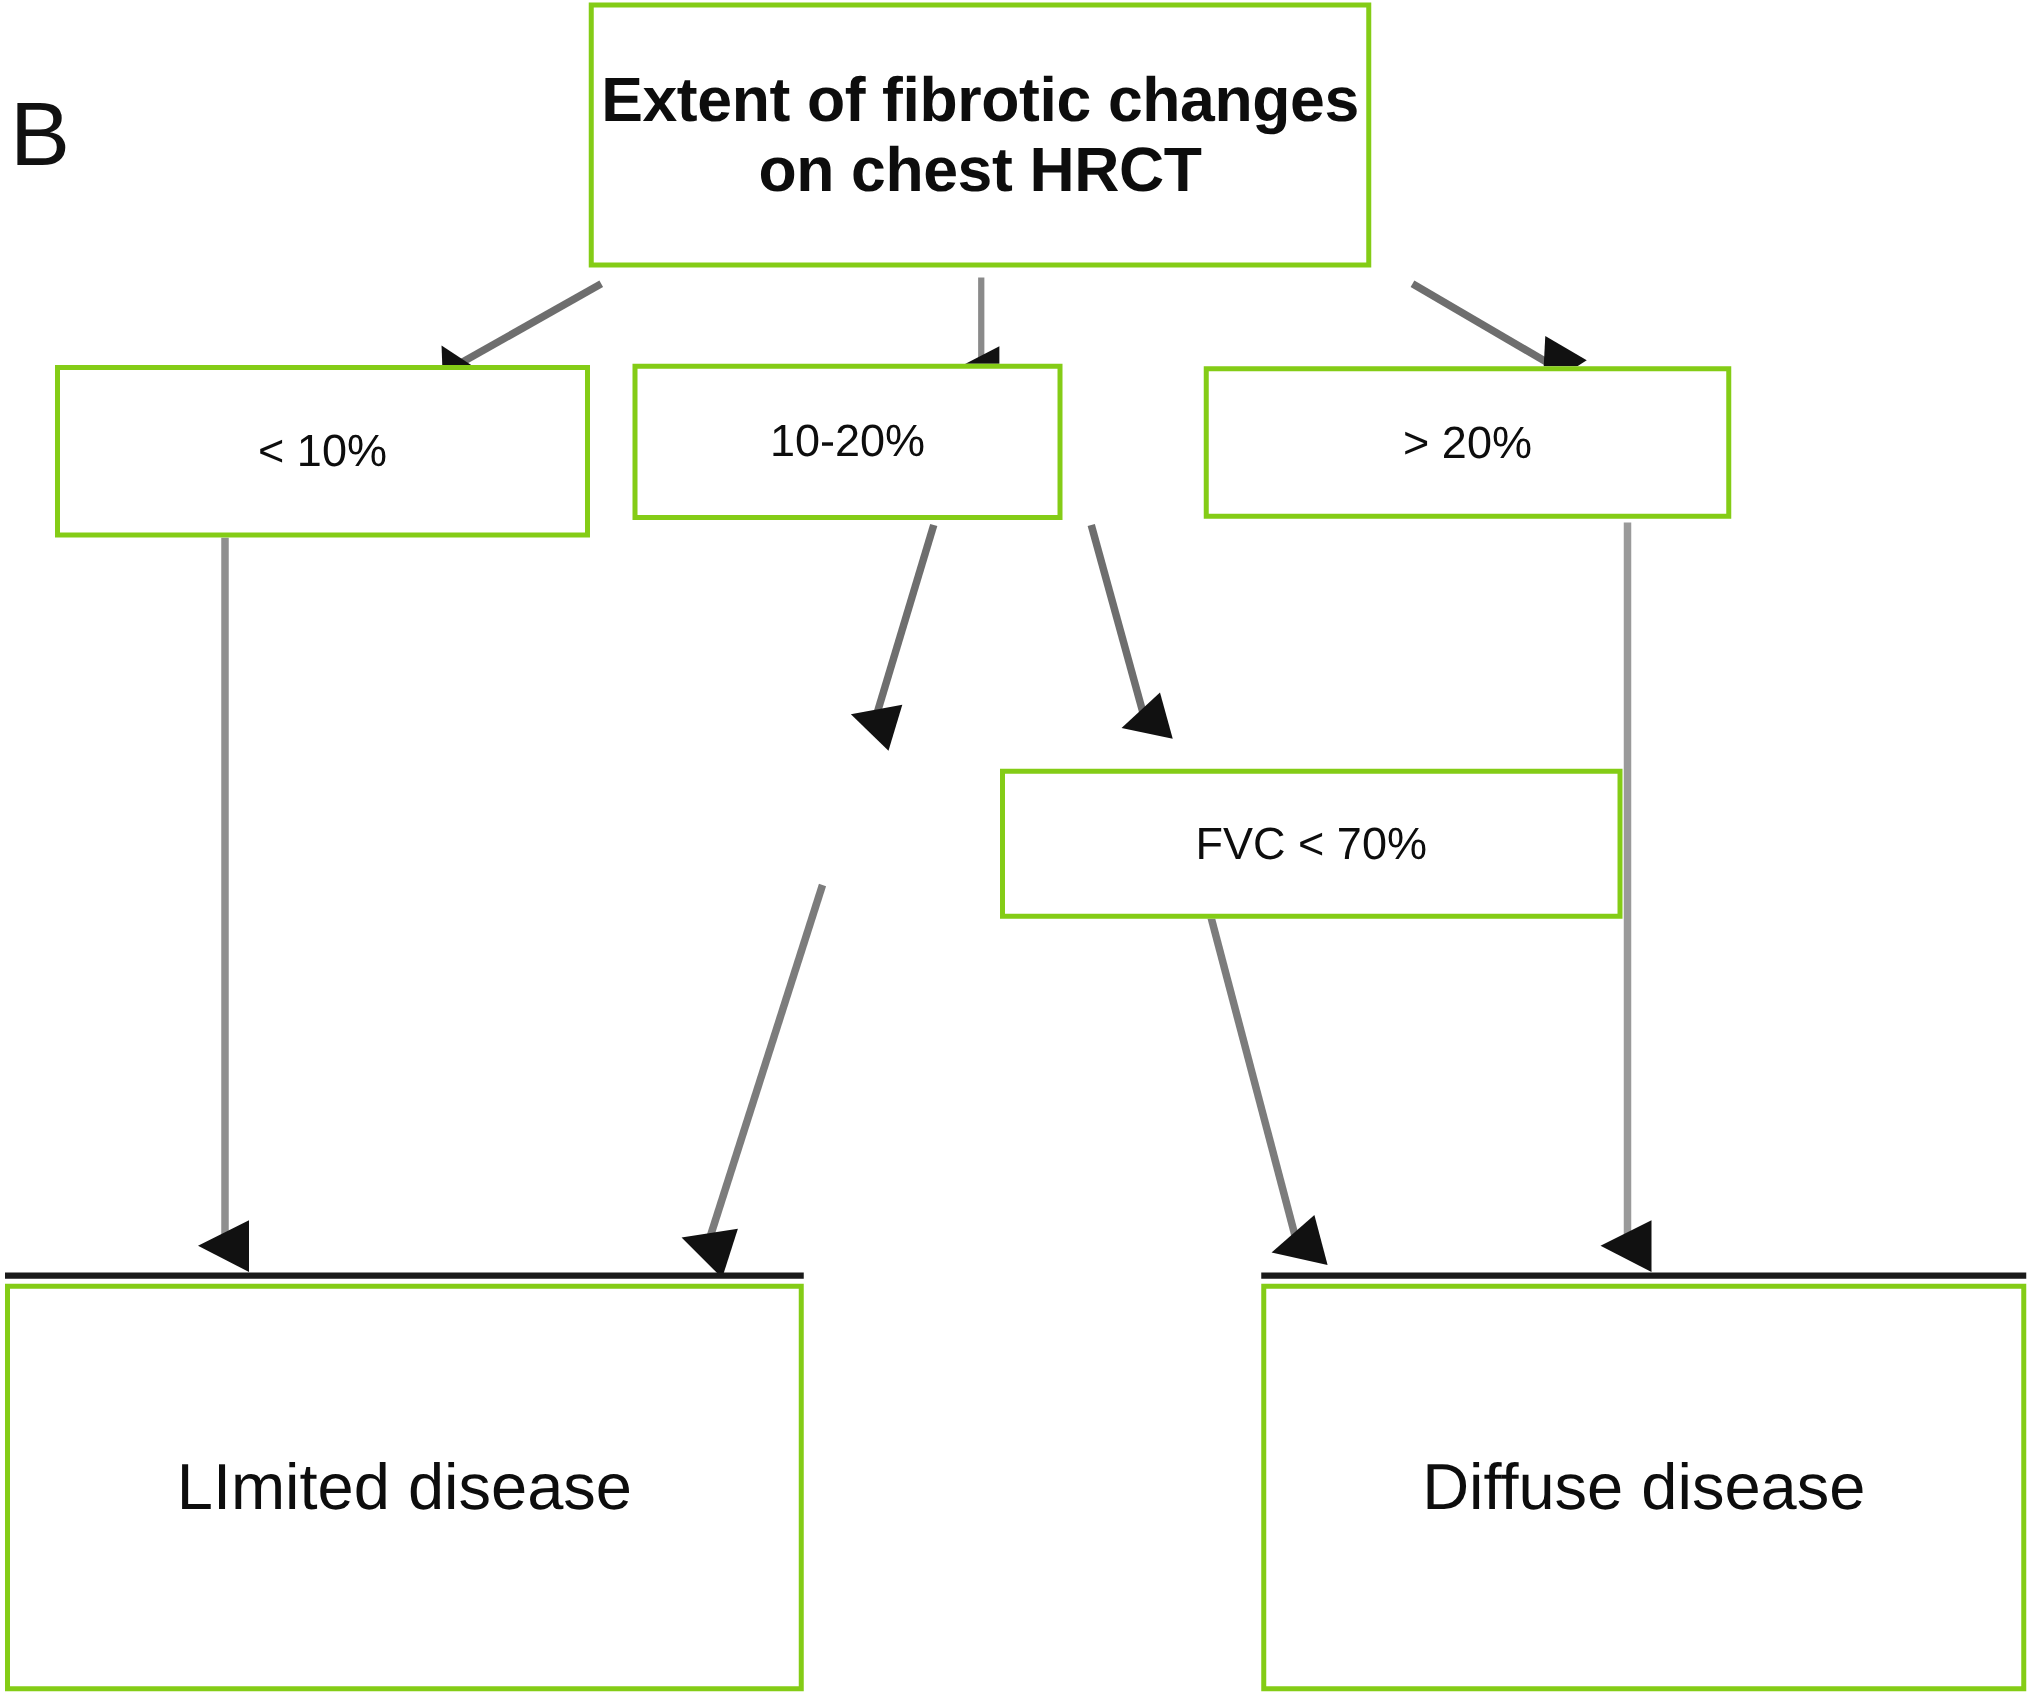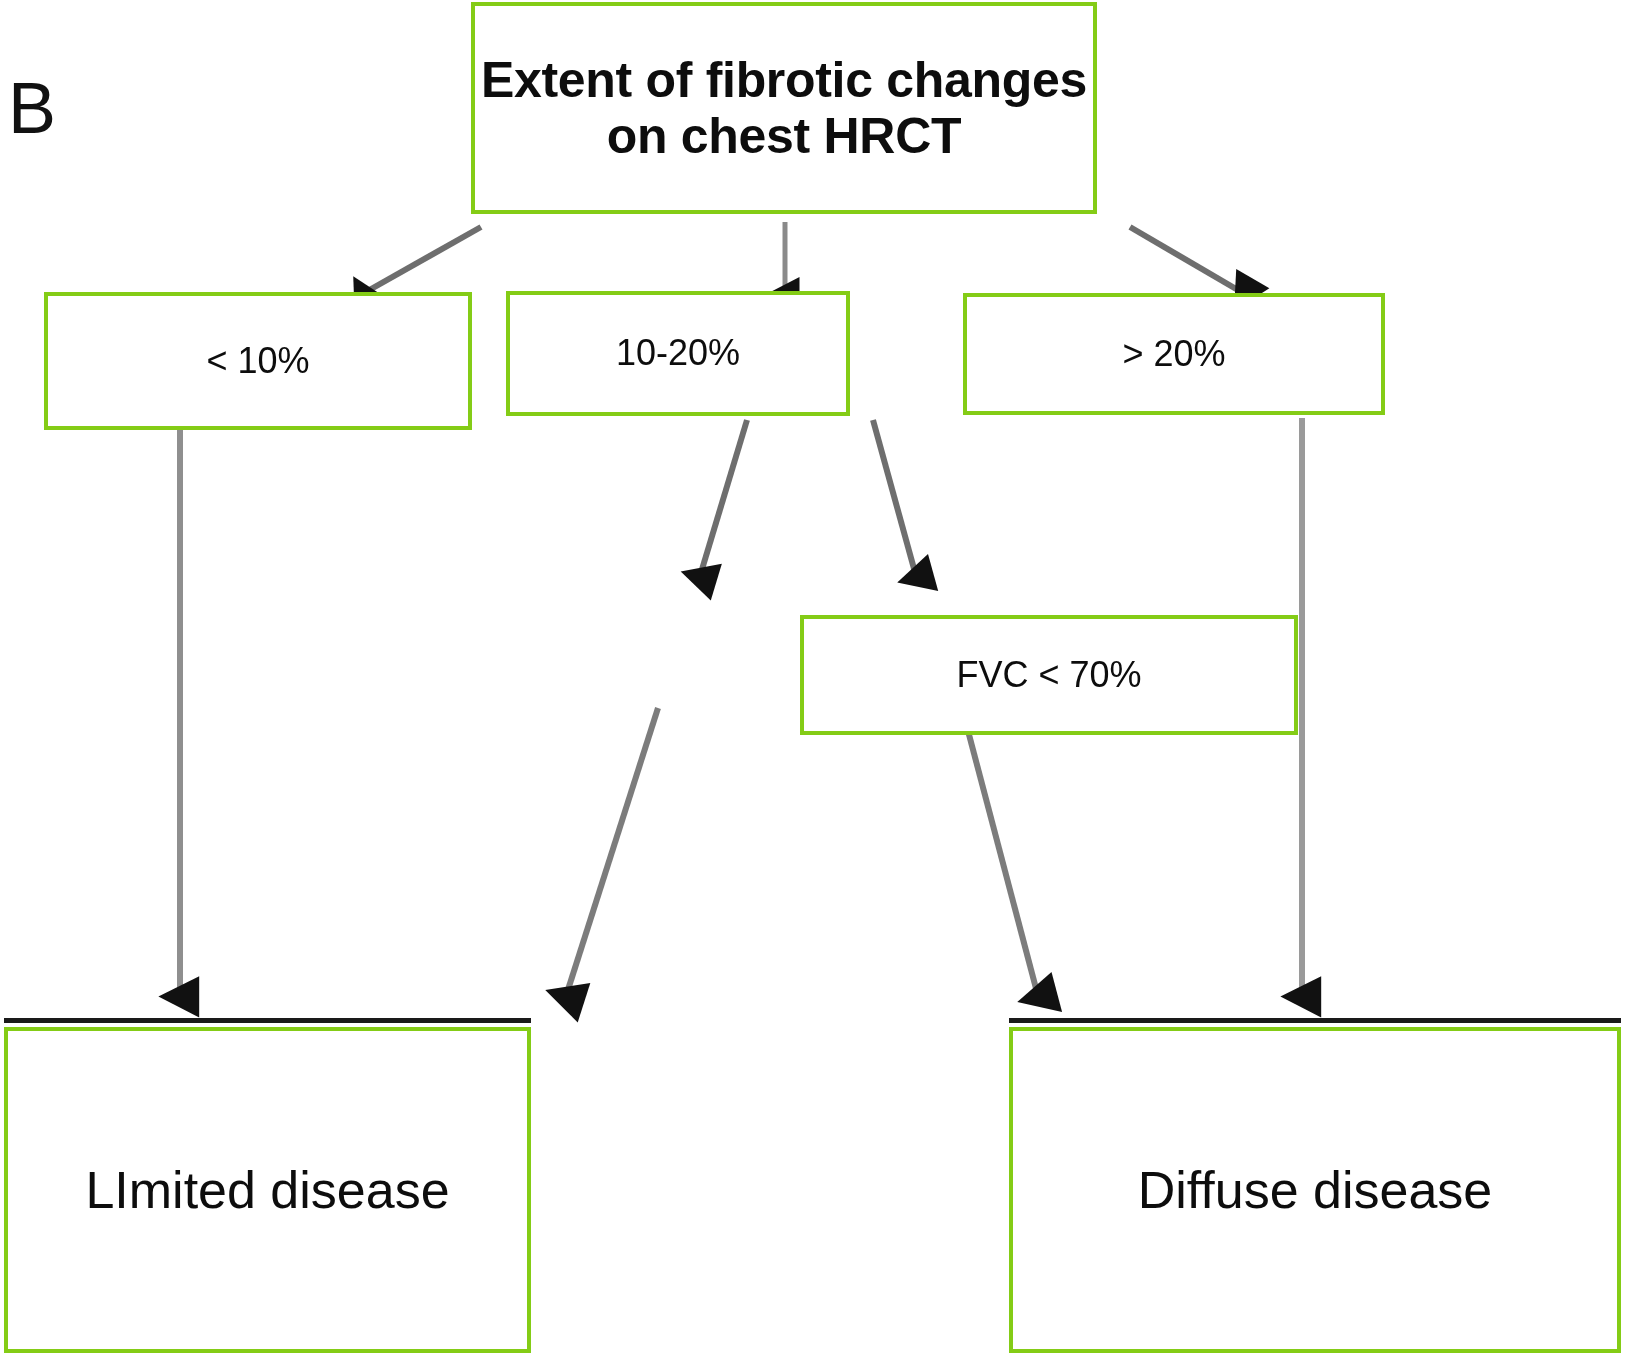--- a/index.html
+++ b/index.html
@@ -96,21 +96,21 @@
     position: absolute;
     left: -4px;
     right: -4px;
     top: -13px;
     height: 5px;
     background: #1a1a1a;
   }
   #node-limited {
     left: 4px;
     top: 1027px;
-    width: 527px;
+    width: 639px;
     height: 326px;
   }
   #node-diffuse {
     left: 1009px;
     top: 1027px;
     width: 612px;
     height: 326px;
   }
   .outcome .node-label {
     font-size: 52px;

